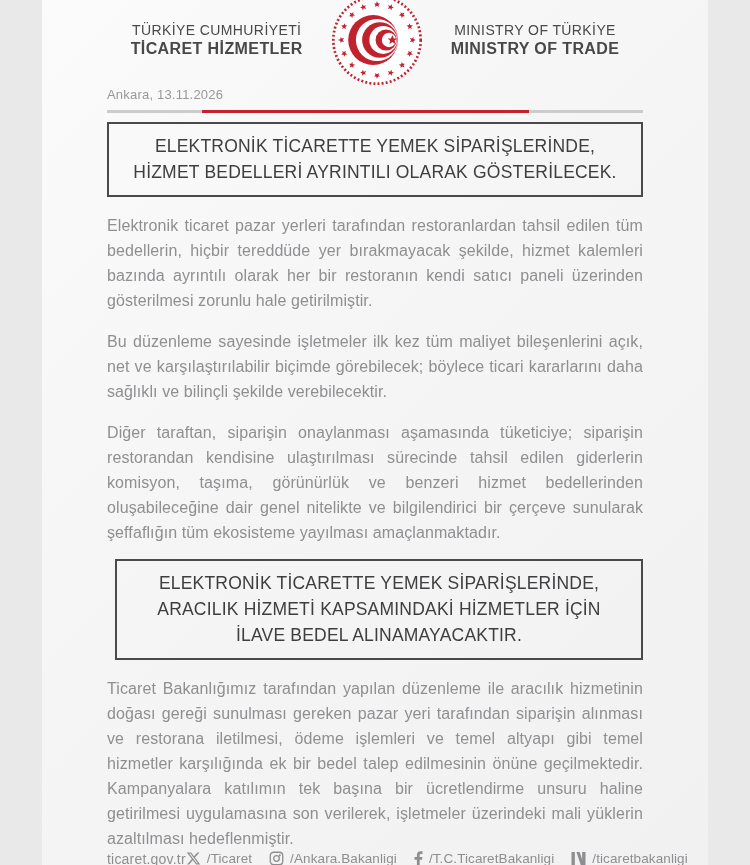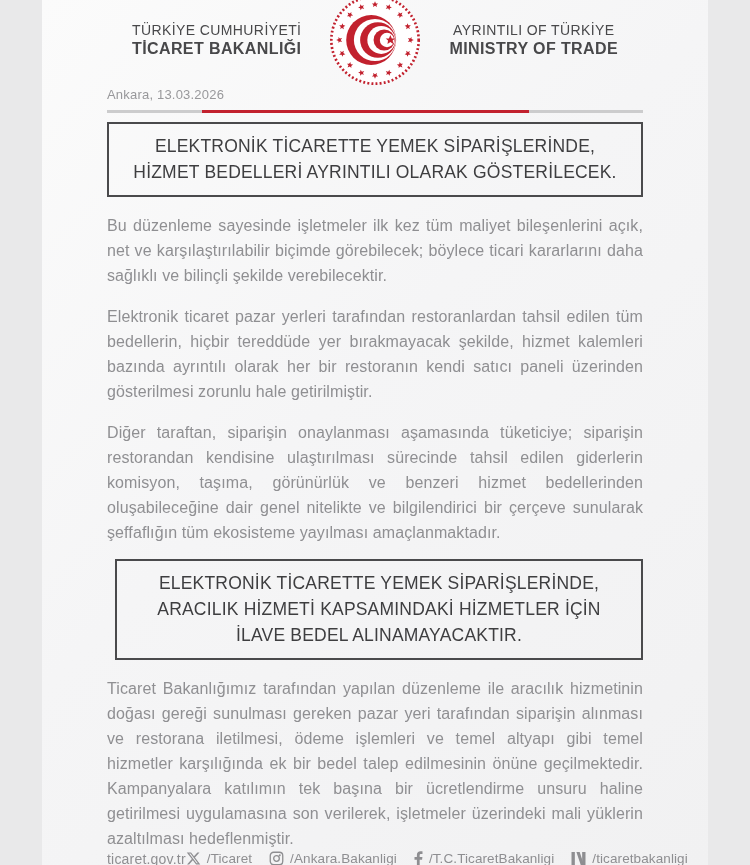--- a/index.html
+++ b/index.html
@@ -122,21 +122,21 @@
   .social-item svg { display: block; }
 </style>
 </head>
 <body>
 
 <div class="page">
 
   <div class="header-row">
     <div class="header-block">
       <span class="hl1">TÜRKİYE CUMHURİYETİ</span>
-      <span class="hl2">TİCARET BAKANLIĞI</span>
+      <span class="hl2">TİCARET HİZMETLER</span>
     </div>
 
     <svg class="emblem" viewBox="-50 -50 100 100" aria-hidden="true">
       <defs>
         <path id="star" d="M0,-3.4 L1.0,-1.05 L3.23,-1.05 L1.62,0.42 L2.0,2.75 L0,1.32 L-2.0,2.75 L-1.62,0.42 L-3.23,-1.05 L-1.0,-1.05 Z" fill="#c2212e"></path>
       </defs>
       <circle r="45.5" fill="#ffffff" stroke="#c2212e" stroke-width="2.8" stroke-dasharray="2 2.3"></circle>
       <use href="#star" transform="rotate(0) translate(0,-37)"></use>
       <use href="#star" transform="rotate(22.5) translate(0,-37)"></use>
       <use href="#star" transform="rotate(45) translate(0,-37)"></use>
@@ -158,36 +158,36 @@
         <circle cx="0" cy="0" r="22" fill="#ffffff"></circle>
         <circle cx="3" cy="0" r="18.5" fill="#c2212e"></circle>
         <circle cx="6.5" cy="0" r="14.5" fill="#ffffff"></circle>
         <circle cx="9.5" cy="0" r="11" fill="#c2212e"></circle>
         <circle cx="12.5" cy="0" r="7.5" fill="#ffffff"></circle>
         <use href="#star" transform="translate(16,0) scale(1.5)"></use>
       </g>
     </svg>
 
     <div class="header-block">
-      <span class="hl1">AYRINTILI OF TÜRKİYE</span>
+      <span class="hl1">MINISTRY OF TÜRKİYE</span>
       <span class="hl2">MINISTRY OF TRADE</span>
     </div>
   </div>
 
   <div class="content">
-    <div class="dateline">Ankara, 13.03.2026</div>
+    <div class="dateline">Ankara, 13.11.2026</div>
     <div class="divider">
       <div class="red-seg"></div>
     </div>
 
     <div class="headline-box">
       <h2>ELEKTRONİK TİCARETTE YEMEK SİPARİŞLERİNDE, HİZMET BEDELLERİ AYRINTILI OLARAK GÖSTERİLECEK.</h2>
     </div>
+    <p class="body-par">Elektronik ticaret pazar yerleri tarafından restoranlardan tahsil edilen tüm bedellerin, hiçbir tereddüde yer bırakmayacak şekilde, hizmet kalemleri bazında ayrıntılı olarak her bir restoranın kendi satıcı paneli üzerinden gösterilmesi zorunlu hale getirilmiştir.</p>
     <p class="body-par">Bu düzenleme sayesinde işletmeler ilk kez tüm maliyet bileşenlerini açık, net ve karşılaştırılabilir biçimde görebilecek; böylece ticari kararlarını daha sağlıklı ve bilinçli şekilde verebilecektir.</p>
-    <p class="body-par">Elektronik ticaret pazar yerleri tarafından restoranlardan tahsil edilen tüm bedellerin, hiçbir tereddüde yer bırakmayacak şekilde, hizmet kalemleri bazında ayrıntılı olarak her bir restoranın kendi satıcı paneli üzerinden gösterilmesi zorunlu hale getirilmiştir.</p>
     <p class="body-par">Diğer taraftan, siparişin onaylanması aşamasında tüketiciye; siparişin restorandan kendisine ulaştırılması sürecinde tahsil edilen giderlerin komisyon, taşıma, görünürlük ve benzeri hizmet bedellerinden oluşabileceğine dair genel nitelikte ve bilgilendirici bir çerçeve sunularak şeffaflığın tüm ekosisteme yayılması amaçlanmaktadır.</p>
 
     <div class="headline-box sec2-box">
       <h2>ELEKTRONİK TİCARETTE YEMEK SİPARİŞLERİNDE, ARACILIK HİZMETİ KAPSAMINDAKİ HİZMETLER İÇİN İLAVE BEDEL ALINAMAYACAKTIR.</h2>
     </div>
     <p class="body-par">Ticaret Bakanlığımız tarafından yapılan düzenleme ile aracılık hizmetinin doğası gereği sunulması gereken pazar yeri tarafından siparişin alınması ve restorana iletilmesi, ödeme işlemleri ve temel altyapı gibi temel hizmetler karşılığında ek bir bedel talep edilmesinin önüne geçilmektedir. Kampanyalara katılımın tek başına bir ücretlendirme unsuru haline getirilmesi uygulamasına son verilerek, işletmeler üzerindeki mali yüklerin azaltılması hedeflenmiştir.</p>
   </div>
 
   <div class="footer">
     <a class="website" href="#">ticaret.gov.tr</a>

